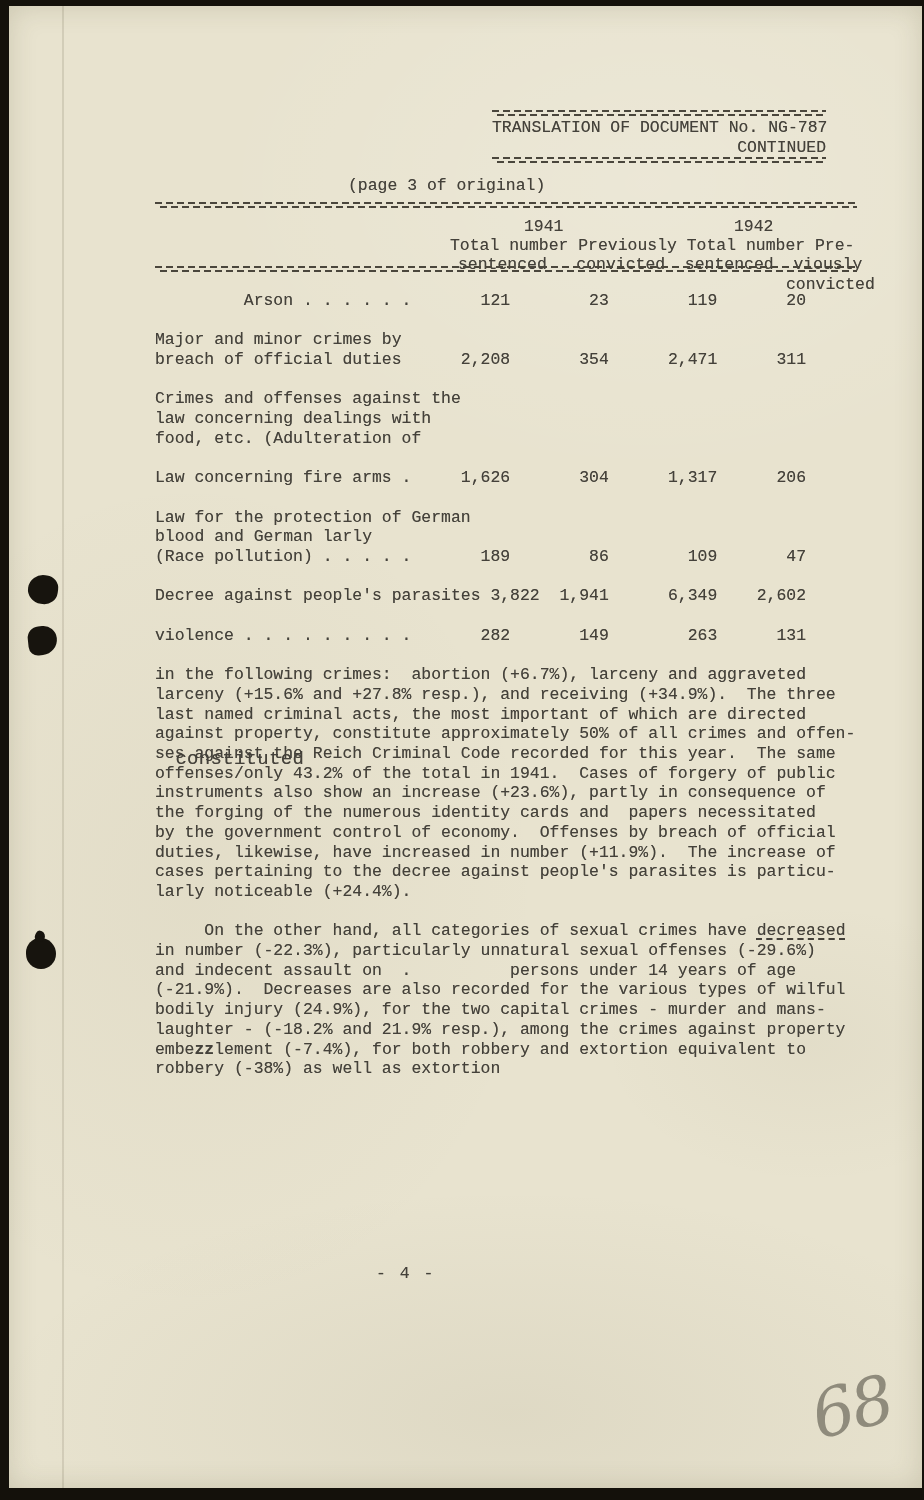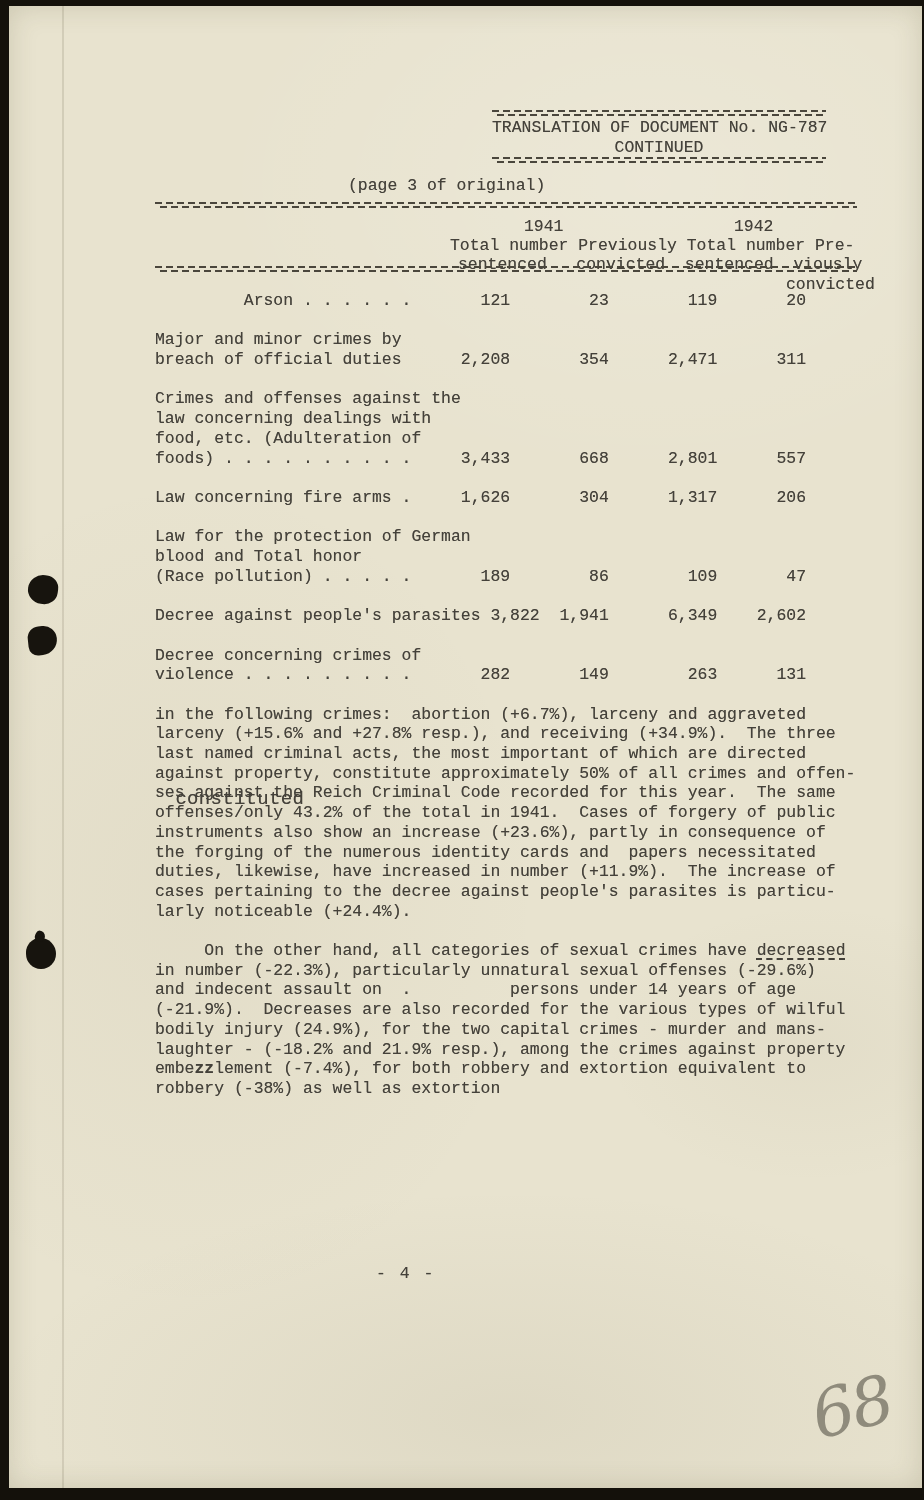--- a/index.html
+++ b/index.html
@@ -27,21 +27,21 @@
   .content{position:absolute;inset:0;font-size:16.45px;line-height:19.7px;}
   .content .txt{white-space:pre;text-shadow:0 0 0.5px rgba(68,65,58,0.55);}
   .drule{position:absolute;height:7px;
          background-image:
            repeating-linear-gradient(90deg,#4a463c 0 7px,transparent 7px 11px),
            repeating-linear-gradient(90deg,#4a463c 0 7px,transparent 7px 11px);
          background-size:100% 2px,100% 2px;background-position:0 0,5px 4px;background-repeat:no-repeat;}
   .title-block{position:absolute;left:492px;top:110px;width:334px;}
   .title-block .drule{position:static;margin:0;width:100%;}
   .title-block .t1{white-space:pre;margin-top:1px;}
-  .title-block .t2{text-align:center;white-space:pre;}
+  .title-block .t2{text-align:right;white-space:pre;}
   .page-note{position:absolute;left:348px;top:176px;}
   .r1{left:155px;top:202px;width:702px;}
   .y1{position:absolute;left:524px;top:217px;text-align:center;}
   .y2{position:absolute;left:734px;top:217px;}
   .h2{position:absolute;left:450px;top:236px;}
   .h3{position:absolute;left:458px;top:255px;}
   .r2{left:155px;top:266px;width:702px;}
   .h4{position:absolute;left:786px;top:275px;}
   .body-flow{position:absolute;left:155px;top:291px;width:716px;}
   .ln{min-height:19.7px;white-space:pre;text-shadow:0 0 0.5px rgba(68,65,58,0.55);}
@@ -90,41 +90,40 @@
 
     <div class="body-flow">
         <div class="ln">         Arson . . . . . .       121        23        119       20</div>
         <div class="ln"></div>
         <div class="ln">Major and minor crimes by</div>
         <div class="ln">breach of official duties      2,208       354      2,471      311</div>
         <div class="ln"></div>
         <div class="ln">Crimes and offenses against the</div>
         <div class="ln">law concerning dealings with</div>
         <div class="ln">food, etc. (Adulteration of</div>
-        <div class="ln">foods) . . . . . . . . . .     3,433       668      2,801      557</div>
         <div class="ln"></div>
         <div class="ln">Law concerning fire arms .     1,626       304      1,317      206</div>
         <div class="ln"></div>
         <div class="ln">Law for the protection of German</div>
-        <div class="ln">blood and Total honor</div>
+        <div class="ln">blood and German larly</div>
         <div class="ln">(Race pollution) . . . . .       189        86        109       47</div>
         <div class="ln"></div>
         <div class="ln">Decree against people's parasites 3,822  1,941      6,349    2,602</div>
         <div class="ln"></div>
-        <div class="ln">Decree concerning crimes of</div>
         <div class="ln">violence . . . . . . . . .       282       149        263      131</div>
         <div class="ln"></div>
         <div class="ln">in the following crimes:  abortion (+6.7%), larceny and aggraveted</div>
         <div class="ln">larceny (+15.6% and +27.8% resp.), and receiving (+34.9%).  The three</div>
         <div class="ln">last named criminal acts, the most important of which are directed</div>
         <div class="ln">against property, constitute approximately 50% of all crimes and offen-</div>
         <div class="ln">ses against the Reich Criminal Code recorded for this year.  The same</div>
         <div class="ln">offenses/<span class="ins"><i>constituted</i></span>only 43.2% of the total in 1941.  Cases of forgery of public</div>
         <div class="ln">instruments also show an increase (+23.6%), partly in consequence of</div>
         <div class="ln">the forging of the numerous identity cards and  papers necessitated</div>
+        <div class="ln">by the government control of economy.  Offenses by breach of official</div>
         <div class="ln">duties, likewise, have increased in number (+11.9%).  The increase of</div>
         <div class="ln">cases pertaining to the decree against people's parasites is particu-</div>
         <div class="ln">larly noticeable (+24.4%).</div>
         <div class="ln"></div>
         <div class="ln">     On the other hand, all categories of sexual crimes have <u>decreased</u></div>
         <div class="ln">in number (-22.3%), particularly unnatural sexual offenses (-29.6%)</div>
         <div class="ln">and indecent assault on  .          persons under 14 years of age</div>
         <div class="ln">(-21.9%).  Decreases are also recorded for the various types of wilful</div>
         <div class="ln">bodily injury (24.9%), for the two capital crimes - murder and mans-</div>
         <div class="ln">laughter - (-18.2% and 21.9% resp.), among the crimes against property</div>

